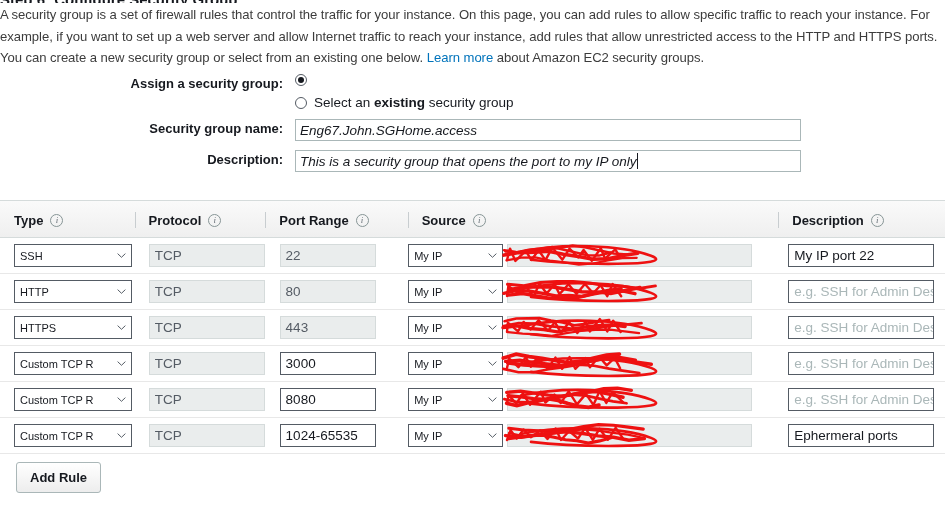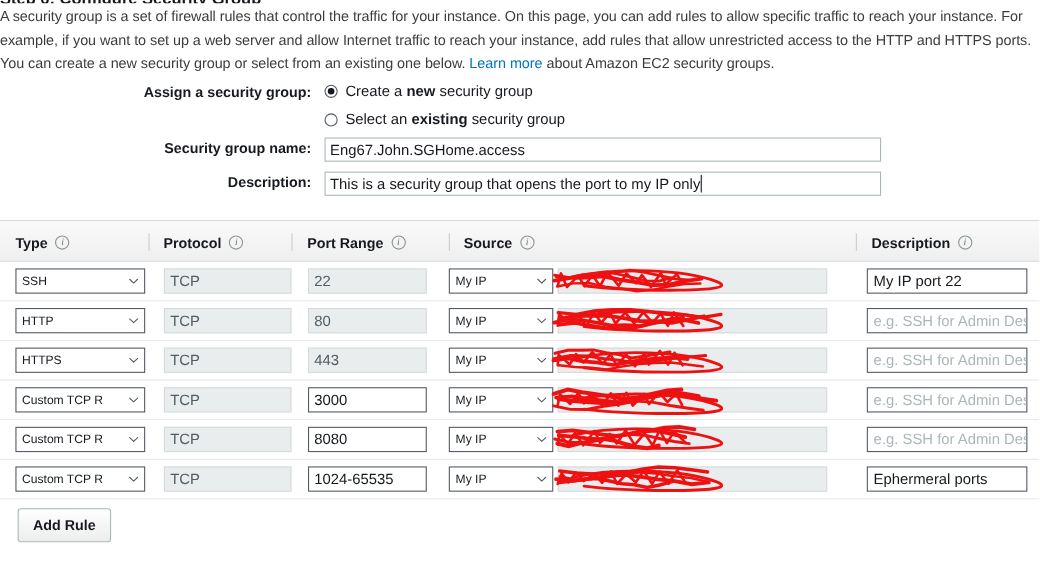--- a/index.html
+++ b/index.html
@@ -42,21 +42,21 @@
     margin-right: 7px; flex: none; position: relative;
   }
   .radio.checked::after {
     content: ""; position: absolute; left: 2px; top: 2px;
     width: 6px; height: 6px; border-radius: 50%; background: #16191f;
   }
   .txt-input {
     border: 1px solid #aab7b8; background: #fff;
     height: 22px; font-size: 13.5px; color: #16191f;
     padding: 0 4px; font-family: "Liberation Sans", sans-serif;
-    outline: none; display: block;
+    outline: none; display: block; font-style: italic;
   }
   #sg-name-input { width: 506px; }
   #sg-desc-wrap { position: relative; width: 506px; }
   #sg-desc-input { width: 506px; }
   .caret {
     position: absolute; right: 0; top: 0; width: 1px; height: 22px;
     pointer-events: none;
   }
 
   
@@ -121,21 +121,21 @@
   
   .inp {
     height: 23px; font-size: 13.5px; color: #16191f;
     padding: 0 5px; display: flex; align-items: center;
     font-family: "Liberation Sans", sans-serif;
   }
   .inp.disabled { background: #eaeded; border: 1px solid #d5dbdb; color: #545b64; }
   .inp.enabled  { background: #ffffff; border: 1px solid #545b64; color: #16191f; }
   .inp.placeholder { color: #aab7b8; }
   .w-proto  { width: 116px; }
-  .w-port   { width: 108px; text-align: right; }
+  .w-port   { width: 96px; text-align: right; }
   .w-source { width: 245px; }
   .w-desc   { width: 146px; overflow: hidden; white-space: nowrap; }
 
   .source-wrap { position: relative; margin-left: 4px; }
   .scribble {
     position: absolute; left: -6px; top: -6px;
     width: 260px; height: 34px; pointer-events: none;
   }
 
   
@@ -157,21 +157,20 @@
   <span>A security group is a set of firewall rules that control the traffic for your instance. On this page, you can add rules to allow specific traffic to reach your instance. For example, if you want to set up a web server and allow Internet traffic to reach your instance, add rules that allow unrestricted access to the HTTP and HTTPS ports. You can create a new security group or select from an existing one below. </span><a href="#">Learn more</a><span> about Amazon EC2 security groups.</span>
 </div>
 
 <div class="form-area">
 
   <div class="form-row">
     <div class="form-label">Assign a security group:</div>
     <div class="form-control">
       <div class="radio-line">
         <span class="radio checked"></span>
-        <span><span>Create a </span><b>new</b><span> security group</span></span>
       </div>
       <div class="radio-line">
         <span class="radio"></span>
         <span><span>Select an </span><b>existing</b><span> security group</span></span>
       </div>
     </div>
   </div>
 
   <div class="form-row" style="">
     <div class="form-label">Security group name:</div>

